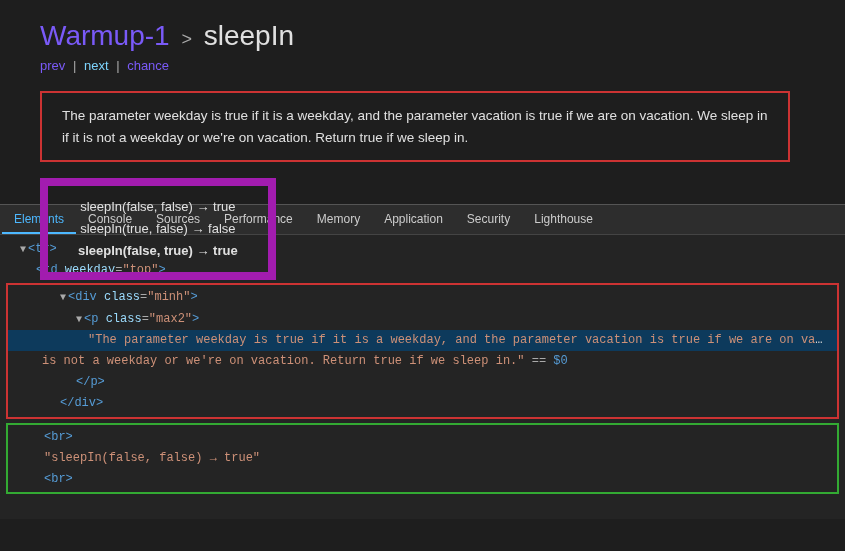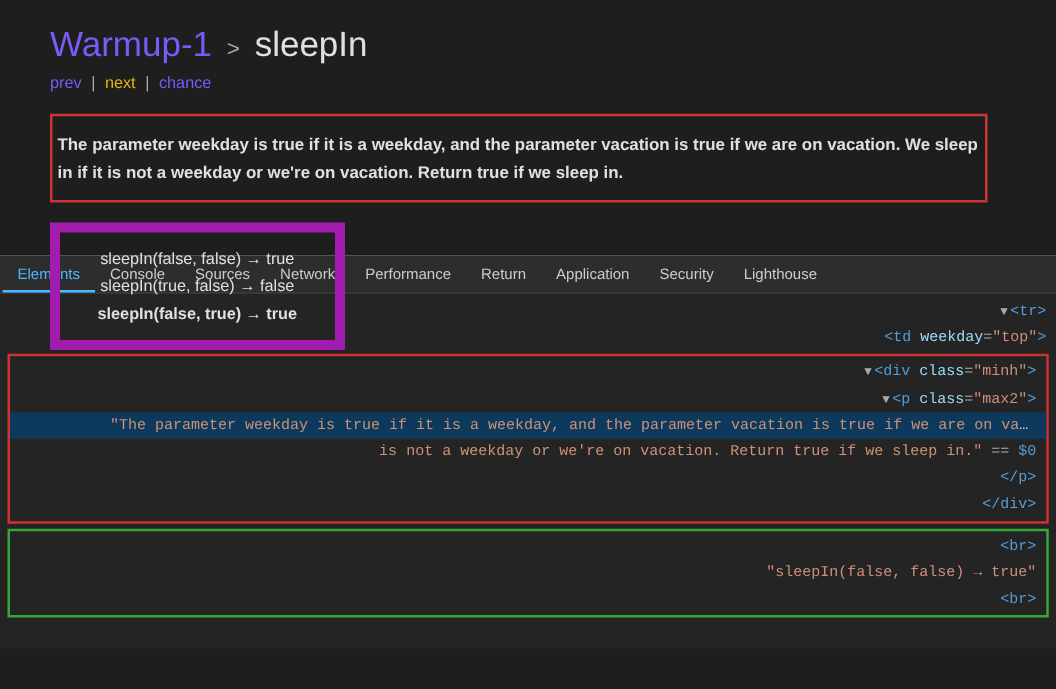--- a/index.html
+++ b/index.html
@@ -40,27 +40,26 @@
       font-size: 13px;
       margin-bottom: 18px;
     }
     .breadcrumb .separator {
       color: #aaa;
       margin: 0 4px;
     }
 
     .description-box {
       border: 2px solid #cc3333;
-      padding: 12px 4px;
+      padding: 12px 20px;
       margin-bottom: 16px;
       color: #e0e0e0;
       font-size: 13.5px;
       line-height: 1.6;
       max-width: 750px;
-      font-weight: bold;
     }
 
     .examples-box {
       border: 8px solid #a21caf;
       padding: 10px 30px;
       color: #e0e0e0;
       font-size: 13px;
       line-height: 1.7;
       display: inline-block;
       text-align: center;
@@ -119,21 +118,20 @@
     .dom-tree {
       padding: 4px 0;
       line-height: 1.6;
     }
 
     .dom-line {
       padding: 1px 8px;
       white-space: nowrap;
       overflow: hidden;
       text-overflow: ellipsis;
-      text-align: right;
     }
 
     .dom-line.highlighted {
       background: #0d3a5c;
     }
 
     
     .red-section {
       border: 2px solid #cc3333;
       margin: 2px 6px;
@@ -164,21 +162,21 @@
 
 <div class="browser-content">
   <div class="page-title">
     <span class="warmup">Warmup-1</span>
     <span class="arrow">&gt;</span>
     <span class="function-name">sleepIn</span>
   </div>
   <div class="breadcrumb">
     <a style="color:#7a5af8; text-decoration:none;">prev</a>
     <span class="separator">|</span>
-    <a style="color:#eab308; text-decoration:none;">next</a>
+    <a style="color:#7dd3fc; text-decoration:none;">next</a>
     <span class="separator">|</span>
     <a style="color:#7a5af8; text-decoration:none;">chance</a>
   </div>
   <div class="description-box">
     <span>The parameter weekday is true if it is a weekday, and the parameter vacation is true if we are on vacation. We sleep in if it is not a weekday or we're on vacation. Return true if we sleep in.</span>
   </div>
   <div class="examples-box">
     <div style="white-space:nowrap;">sleepIn(false, false) <span class="arrow-char">→</span> true</div>
     <div style="white-space:nowrap;">sleepIn(true, false) <span class="arrow-char">→</span> false</div>
     <div style="white-space:nowrap;font-weight:bold;">sleepIn(false, true) <span class="arrow-char">→</span> true</div>
@@ -191,27 +189,24 @@
     <div class="devtools-tab active">
       <span>Elements</span>
     </div>
     <div class="devtools-tab">
       <span>Console</span>
     </div>
     <div class="devtools-tab">
       <span>Sources</span>
     </div>
     <div class="devtools-tab">
-      <span>Network</span>
-    </div>
-    <div class="devtools-tab">
       <span>Performance</span>
     </div>
     <div class="devtools-tab">
-      <span>Return</span>
+      <span>Memory</span>
     </div>
     <div class="devtools-tab">
       <span>Application</span>
     </div>
     <div class="devtools-tab">
       <span>Security</span>
     </div>
     <div class="devtools-tab">
       <span>Lighthouse</span>
     </div>

